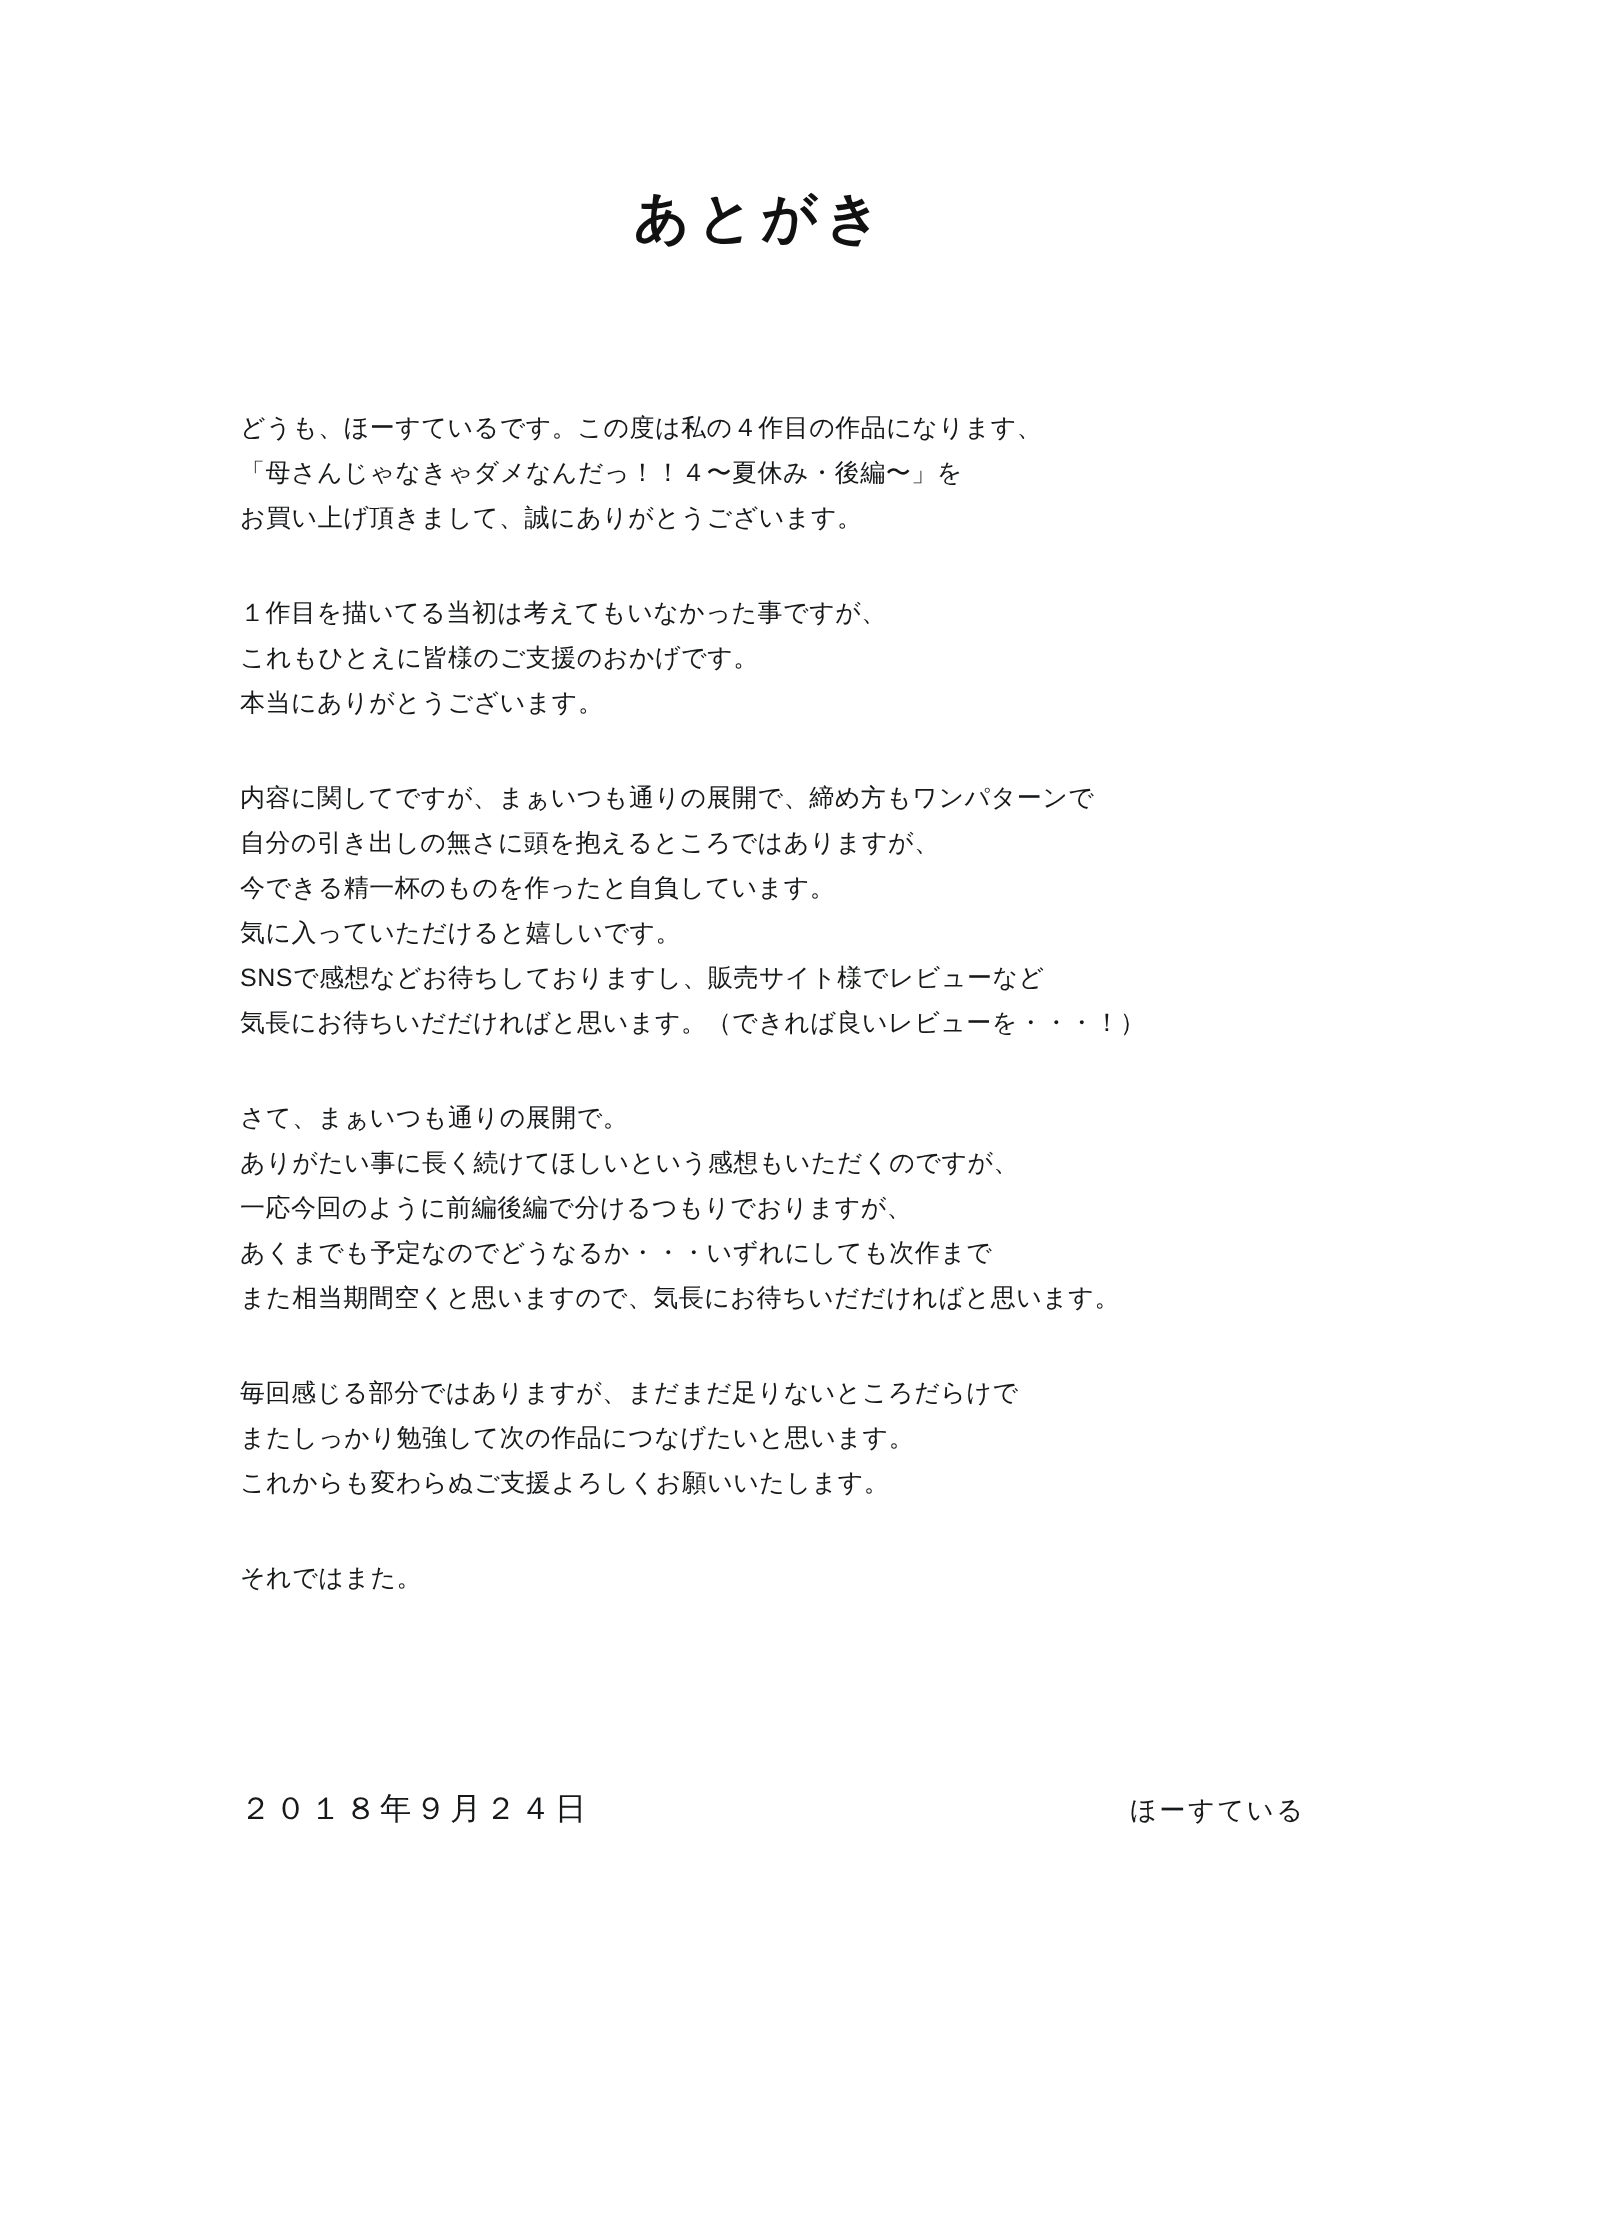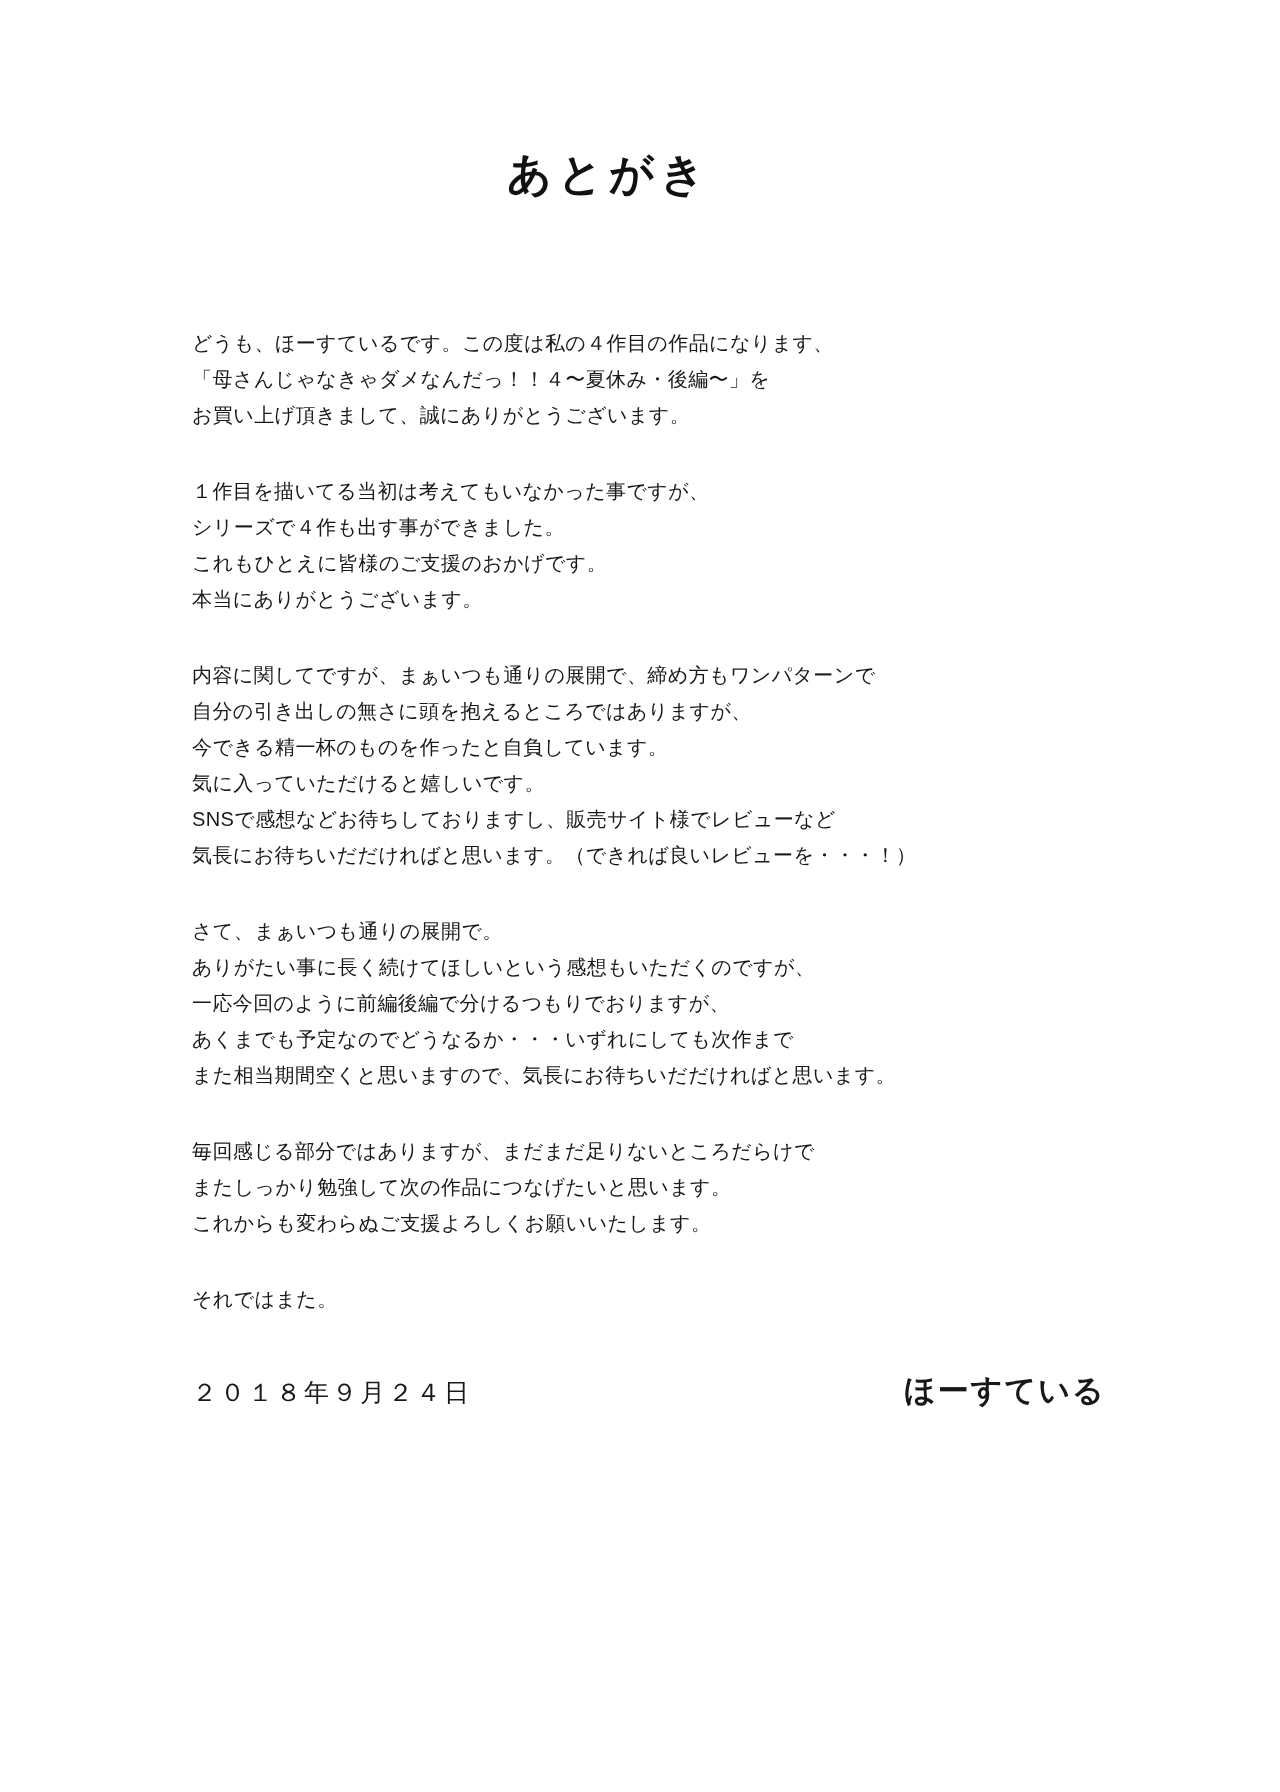--- a/index.html
+++ b/index.html
@@ -48,37 +48,37 @@
     font-size: 20px;
     line-height: 36px;
     letter-spacing: 0.4px;
     color: #16181a;
     white-space: pre-wrap;
     font-weight: 500;
   }
   .footer {
     position: absolute;
     left: 192px;
-    top: 1370px;
+    top: 1430px;
     width: 960px;
     display: flex;
     flex-direction: row;
     justify-content: flex-start;
     align-items: baseline;
   }
   .footer-date {
     font-size: 25px;
     letter-spacing: 3px;
     font-weight: 500;
     color: #16181a;
   }
   .footer-author {
-    font-size: 31px;
+    font-size: 21px;
     letter-spacing: 2px;
-    font-weight: 700;
+    font-weight: 400;
     color: #16181a;
     margin-left: 432px;
   }
 </style>
 </head>
 <body>
 
 <div class="page">
 
   <div class="title">あとがき</div>
@@ -86,21 +86,20 @@
   <div class="body-block">
 
     <div class="para">
       <div class="line">どうも、ほーすているです。この度は私の４作目の作品になります、</div>
       <div class="line">「母さんじゃなきゃダメなんだっ！！４〜夏休み・後編〜」を</div>
       <div class="line">お買い上げ頂きまして、誠にありがとうございます。</div>
     </div>
 
     <div class="para">
       <div class="line">１作目を描いてる当初は考えてもいなかった事ですが、</div>
-      <div class="line">シリーズで４作も出す事ができました。</div>
       <div class="line">これもひとえに皆様のご支援のおかげです。</div>
       <div class="line">本当にありがとうございます。</div>
     </div>
 
     <div class="para">
       <div class="line">内容に関してですが、まぁいつも通りの展開で、締め方もワンパターンで</div>
       <div class="line">自分の引き出しの無さに頭を抱えるところではありますが、</div>
       <div class="line">今できる精一杯のものを作ったと自負しています。</div>
       <div class="line">気に入っていただけると嬉しいです。</div>
       <div class="line">SNSで感想などお待ちしておりますし、販売サイト様でレビューなど</div>

